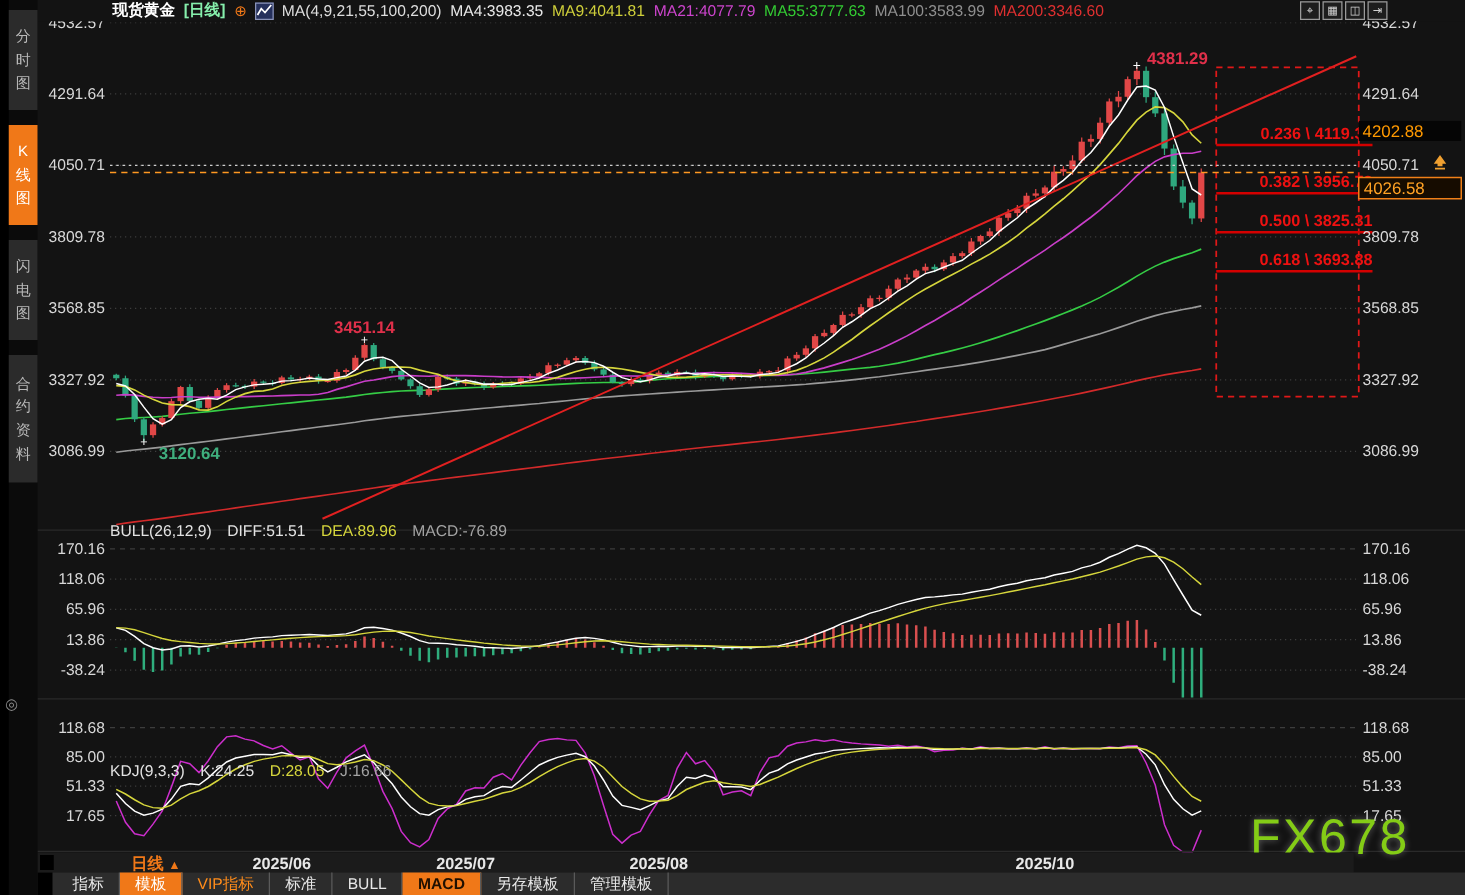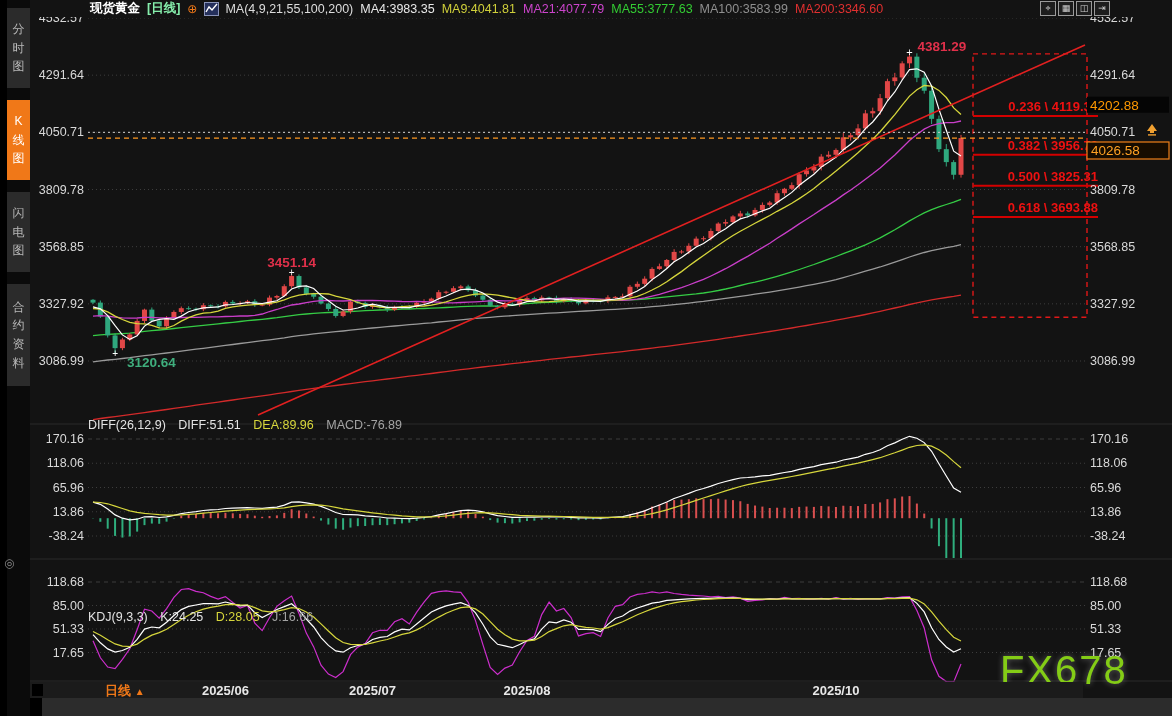--- a/index.html
+++ b/index.html
@@ -568,21 +568,21 @@
     <span id="ma-list"><span class="t" style="color: rgb(232, 232, 232);">MA4:3983.35</span><span class="t" style="color: rgb(207, 207, 58);">MA9:4041.81</span><span class="t" style="color: rgb(204, 68, 204);">MA21:4077.79</span><span class="t" style="color: rgb(51, 204, 51);">MA55:3777.63</span><span class="t" style="color: rgb(143, 143, 143);">MA100:3583.99</span><span class="t" style="color: rgb(224, 48, 48);">MA200:3346.60</span></span>
     <div id="win-icons">
         <span class="win-ic">⌖</span>
         <span class="win-ic">▦</span>
         <span class="win-ic">◫</span>
         <span class="win-ic">⇥</span>
       </div>
   </div>
 
   <div class="ind-row" id="macd-row">
-    <span class="w">DIFF(26,12,9)</span>
+    <span class="w">BULL(26,12,9)</span>
     <span class="w">DIFF:51.51</span>
     <span class="yel">DEA:89.96</span>
     <span class="mag">MACD:-76.89</span>
   </div>
   <div class="ind-row" id="kdj-row">
     <span class="w">KDJ(9,3,3)</span>
     <span class="w">K:24.25</span>
     <span class="yel">D:28.05</span>
     <span class="mag">J:16.66</span>
   </div>
@@ -597,20 +597,30 @@
         <span class="date-tick" style="left: 195.408px;">2025/06</span>
         <span class="date-tick" style="left: 342.528px;">2025/07</span>
         <span class="date-tick" style="left: 497.004px;">2025/08</span>
         <span class="date-tick" style="left: 651.48px; margin-top: 45px;">2025/09</span>
         <span class="date-tick" style="left: 805.956px;">2025/10</span>
       </div>
   </div>
 
   <div id="toolbar">
     <div class="blk"></div>
+    <span id="tb-items" style="display:flex">
+        <span class="tb-item ">指标</span>
+        <span class="tb-item orange-bg">模板</span>
+        <span class="tb-item orange-text">VIP指标</span>
+        <span class="tb-item ">标准</span>
+        <span class="tb-item ">BULL</span>
+        <span class="tb-item orange-bg-dark">MACD</span>
+        <span class="tb-item ">另存模板</span>
+        <span class="tb-item ">管理模板</span>
+      </span>
   </div>
 
   <div id="watermark">FX678</div>
 
   <svg id="alert-arrow" viewBox="0 0 12 12">
     <path d="M6 0 L11 7 H8 V9 H4 V7 H1 Z" fill="#f0a030"></path>
       <rect x="2" y="10.2" width="8" height="1.4" fill="#f0a030"></rect>
   </svg>
 </div>
 

